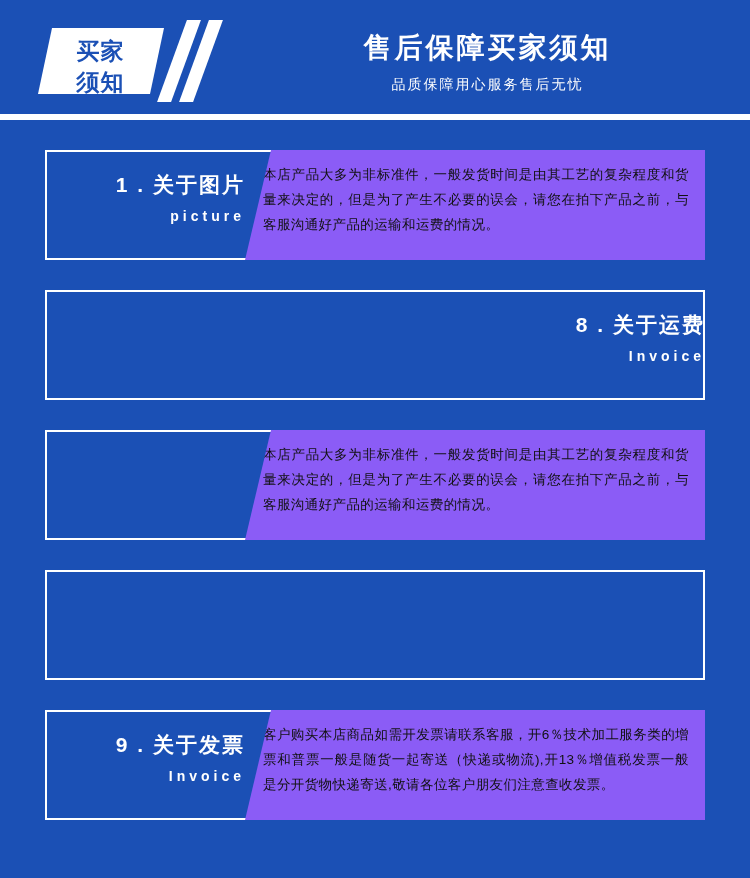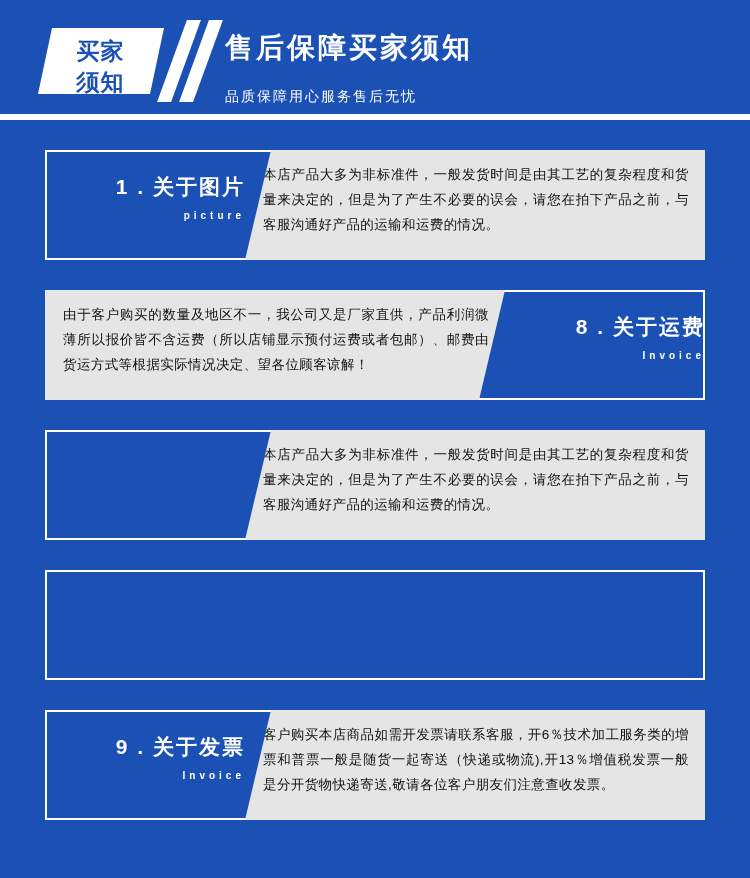--- a/index.html
+++ b/index.html
@@ -56,34 +56,34 @@
     transform: skewX(-20deg);
   }
   .slash.s1 { left: 172px; }
   .slash.s2 { left: 194px; }
 
   .header-titles {
     position: absolute;
     left: 225px;
     right: 0;
     top: 30px;
-    text-align: left;
+    text-align: center;
   }
   .header-title {
     color: #ffffff;
     font-size: 28px;
     font-weight: bold;
     letter-spacing: 3px;
     line-height: 1.3;
   }
   .header-sub {
     color: #ffffff;
     font-size: 14px;
     letter-spacing: 2px;
-    margin-top: 22px;
+    margin-top: 10px;
   }
   .header-rule {
     position: absolute;
     left: 0;
     right: 0;
     bottom: 0;
     height: 6px;
     background: #ffffff;
   }
 
@@ -103,21 +103,21 @@
     inset: 0;
     background: #1b50b5;
     border: 2px solid #ffffff;
   }
 
   
   .textbox {
     position: absolute;
     top: 0;
     bottom: 0;
-    background: #e5e5e5;
+    background: #8b5cf6;
     box-sizing: border-box;
     padding: 13px 16px 10px 18px;
     color: #111111;
     font-size: 13.5px;
     line-height: 1.85;
     letter-spacing: 0.4px;
     overflow: hidden;
   }
   .textbox p { margin: 0; text-align: justify; }
 
@@ -145,21 +145,21 @@
   }
   .label.left { left: 0; }
   .label.right { right: 0; }
   .label-cn {
     font-size: 21px;
     font-weight: bold;
     letter-spacing: 2px;
     white-space: nowrap;
   }
   .label-en {
-    font-size: 10px;
+    font-size: 14px;
     font-weight: bold;
     letter-spacing: 4px;
     margin-top: 9px;
     white-space: nowrap;
     margin-left: 44px;
   }
 </style>
 </head>
 <body>
 
@@ -193,23 +193,20 @@
         <p>本店产品大多为非标准件，一般发货时间是由其工艺的复杂程度和货量来决定的，但是为了产生不必要的误会，请您在拍下产品之前，与客服沟通好产品的运输和运费的情况。</p>
       </div>
     </div>
 
     <div class="section">
       <div class="panel"></div>
       <div class="label right">
         <div class="label-cn">8 . 关于运费</div>
         <div class="label-en">Invoice</div>
       </div>
-      <div class="textbox tb-left">
-        <p>由于客户购买的数量及地区不一，我公司又是厂家直供，产品利润微薄所以报价皆不含运费（所以店铺显示预付运费或者包邮）、邮费由货运方式等根据实际情况决定、望各位顾客谅解！</p>
-      </div>
     </div>
 
     <div class="section">
       <div class="panel"></div>
       <div class="textbox tb-right">
         <p>本店产品大多为非标准件，一般发货时间是由其工艺的复杂程度和货量来决定的，但是为了产生不必要的误会，请您在拍下产品之前，与客服沟通好产品的运输和运费的情况。</p>
       </div>
     </div>
 
     <div class="section">

